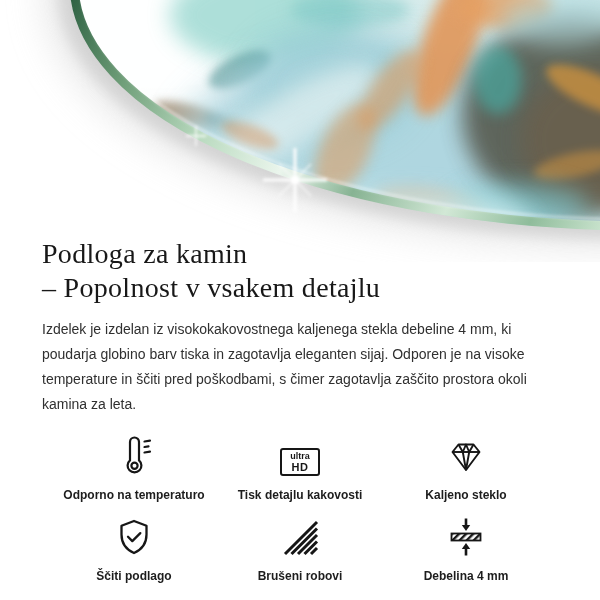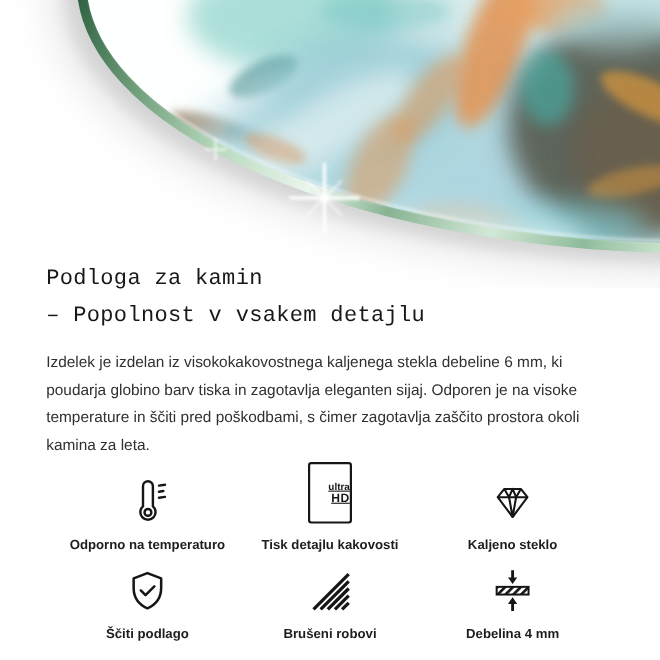--- a/index.html
+++ b/index.html
@@ -8,23 +8,23 @@
     font-family:"Liberation Sans", sans-serif;
     background:#ffffff;
     color:#222;
     overflow:hidden;
     position:relative;
   }
   .hero { position:relative; width:600px; height:235px; overflow:visible; }
   .hero svg { position:absolute; top:0; left:0; display:block; }
   .content { position:relative; padding:2px 42px 0 42px; }
   h1.title {
-    font-family:Liberation Mono, monospace;
+    font-family:Liberation Serif, serif;
     font-weight:400;
-    font-size:20px;
+    font-size:28px;
     line-height:34px;
     color:#181818;
     letter-spacing:.3px;
   }
   h1.title .t-line { display:block; }
   .desc {
     margin-top:12px;
     font-size:14px;
     line-height:25px;
     color:#303030;
@@ -33,24 +33,24 @@
   .features {
     margin:15px 9px 0 9px;
     display:grid;
     grid-template-columns:repeat(3, 1fr);
     row-gap:11px;
   }
   .feature { display:flex; flex-direction:column; align-items:center; text-align:center; }
   .feature .icon-wrap { height:44px; display:flex; align-items:flex-end; justify-content:center; }
   .feature .label { margin-top:12px; font-size:12px; color:#1d1d1d;font-weight:bold; }
   .uhd-box {
-    width:40px; height:56px;
+    width:40px; height:28px;
     border:2.5px solid #161616; border-radius:3px;
-    display:flex; flex-direction:column; align-items:flex-end; justify-content:center;
-    line-height:1; color:#161616;text-decoration:underline;
+    display:flex; flex-direction:column; align-items:center; justify-content:center;
+    line-height:1; color:#161616;
   }
   .uhd-top { font-size:9px; font-weight:700; }
   .uhd-bottom { font-size:11px; font-weight:700; letter-spacing:.5px; margin-top:1px; }
   .fi { stroke:#161616; fill:none; stroke-width:2.2; }
 </style>
 </head>
 <body>
 
 <div class="hero">
   <svg width="600" height="262" viewBox="0 0 600 262" aria-hidden="true">
@@ -145,21 +145,21 @@
     </g>
   </svg>
 </div>
 
 <main class="content">
   <h1 class="title">
     <span class="t-line">Podloga za kamin</span>
     <span class="t-line">– Popolnost v vsakem detajlu</span>
   </h1>
 
-  <p class="desc">Izdelek je izdelan iz visokokakovostnega kaljenega stekla debeline 6 mm, ki poudarja globino barv tiska in zagotavlja eleganten sijaj. Odporen je na visoke temperature in ščiti pred poškodbami, s čimer zagotavlja zaščito prostora okoli kamina za leta.</p>
+  <p class="desc">Izdelek je izdelan iz visokokakovostnega kaljenega stekla debeline 4 mm, ki poudarja globino barv tiska in zagotavlja eleganten sijaj. Odporen je na visoke temperature in ščiti pred poškodbami, s čimer zagotavlja zaščito prostora okoli kamina za leta.</p>
 
   <div class="features">
 
     <div class="feature">
       <div class="icon-wrap">
         <svg width="40" height="42" viewBox="0 0 40 42" class="fi" stroke-linecap="round">
           <path d="M16 26.3 V8 a4.5 4.5 0 0 1 9 0 v18.3 a6.9 6.9 0 1 1 -9 0 Z"></path>
           <circle cx="20.5" cy="31.8" r="3.1"></circle>
           <path d="M30.5 7.5 l5.5 -0.8 M30.5 13 l4 -0.6 M30.5 18.5 l5.5 -0.8"></path>
         </svg>

